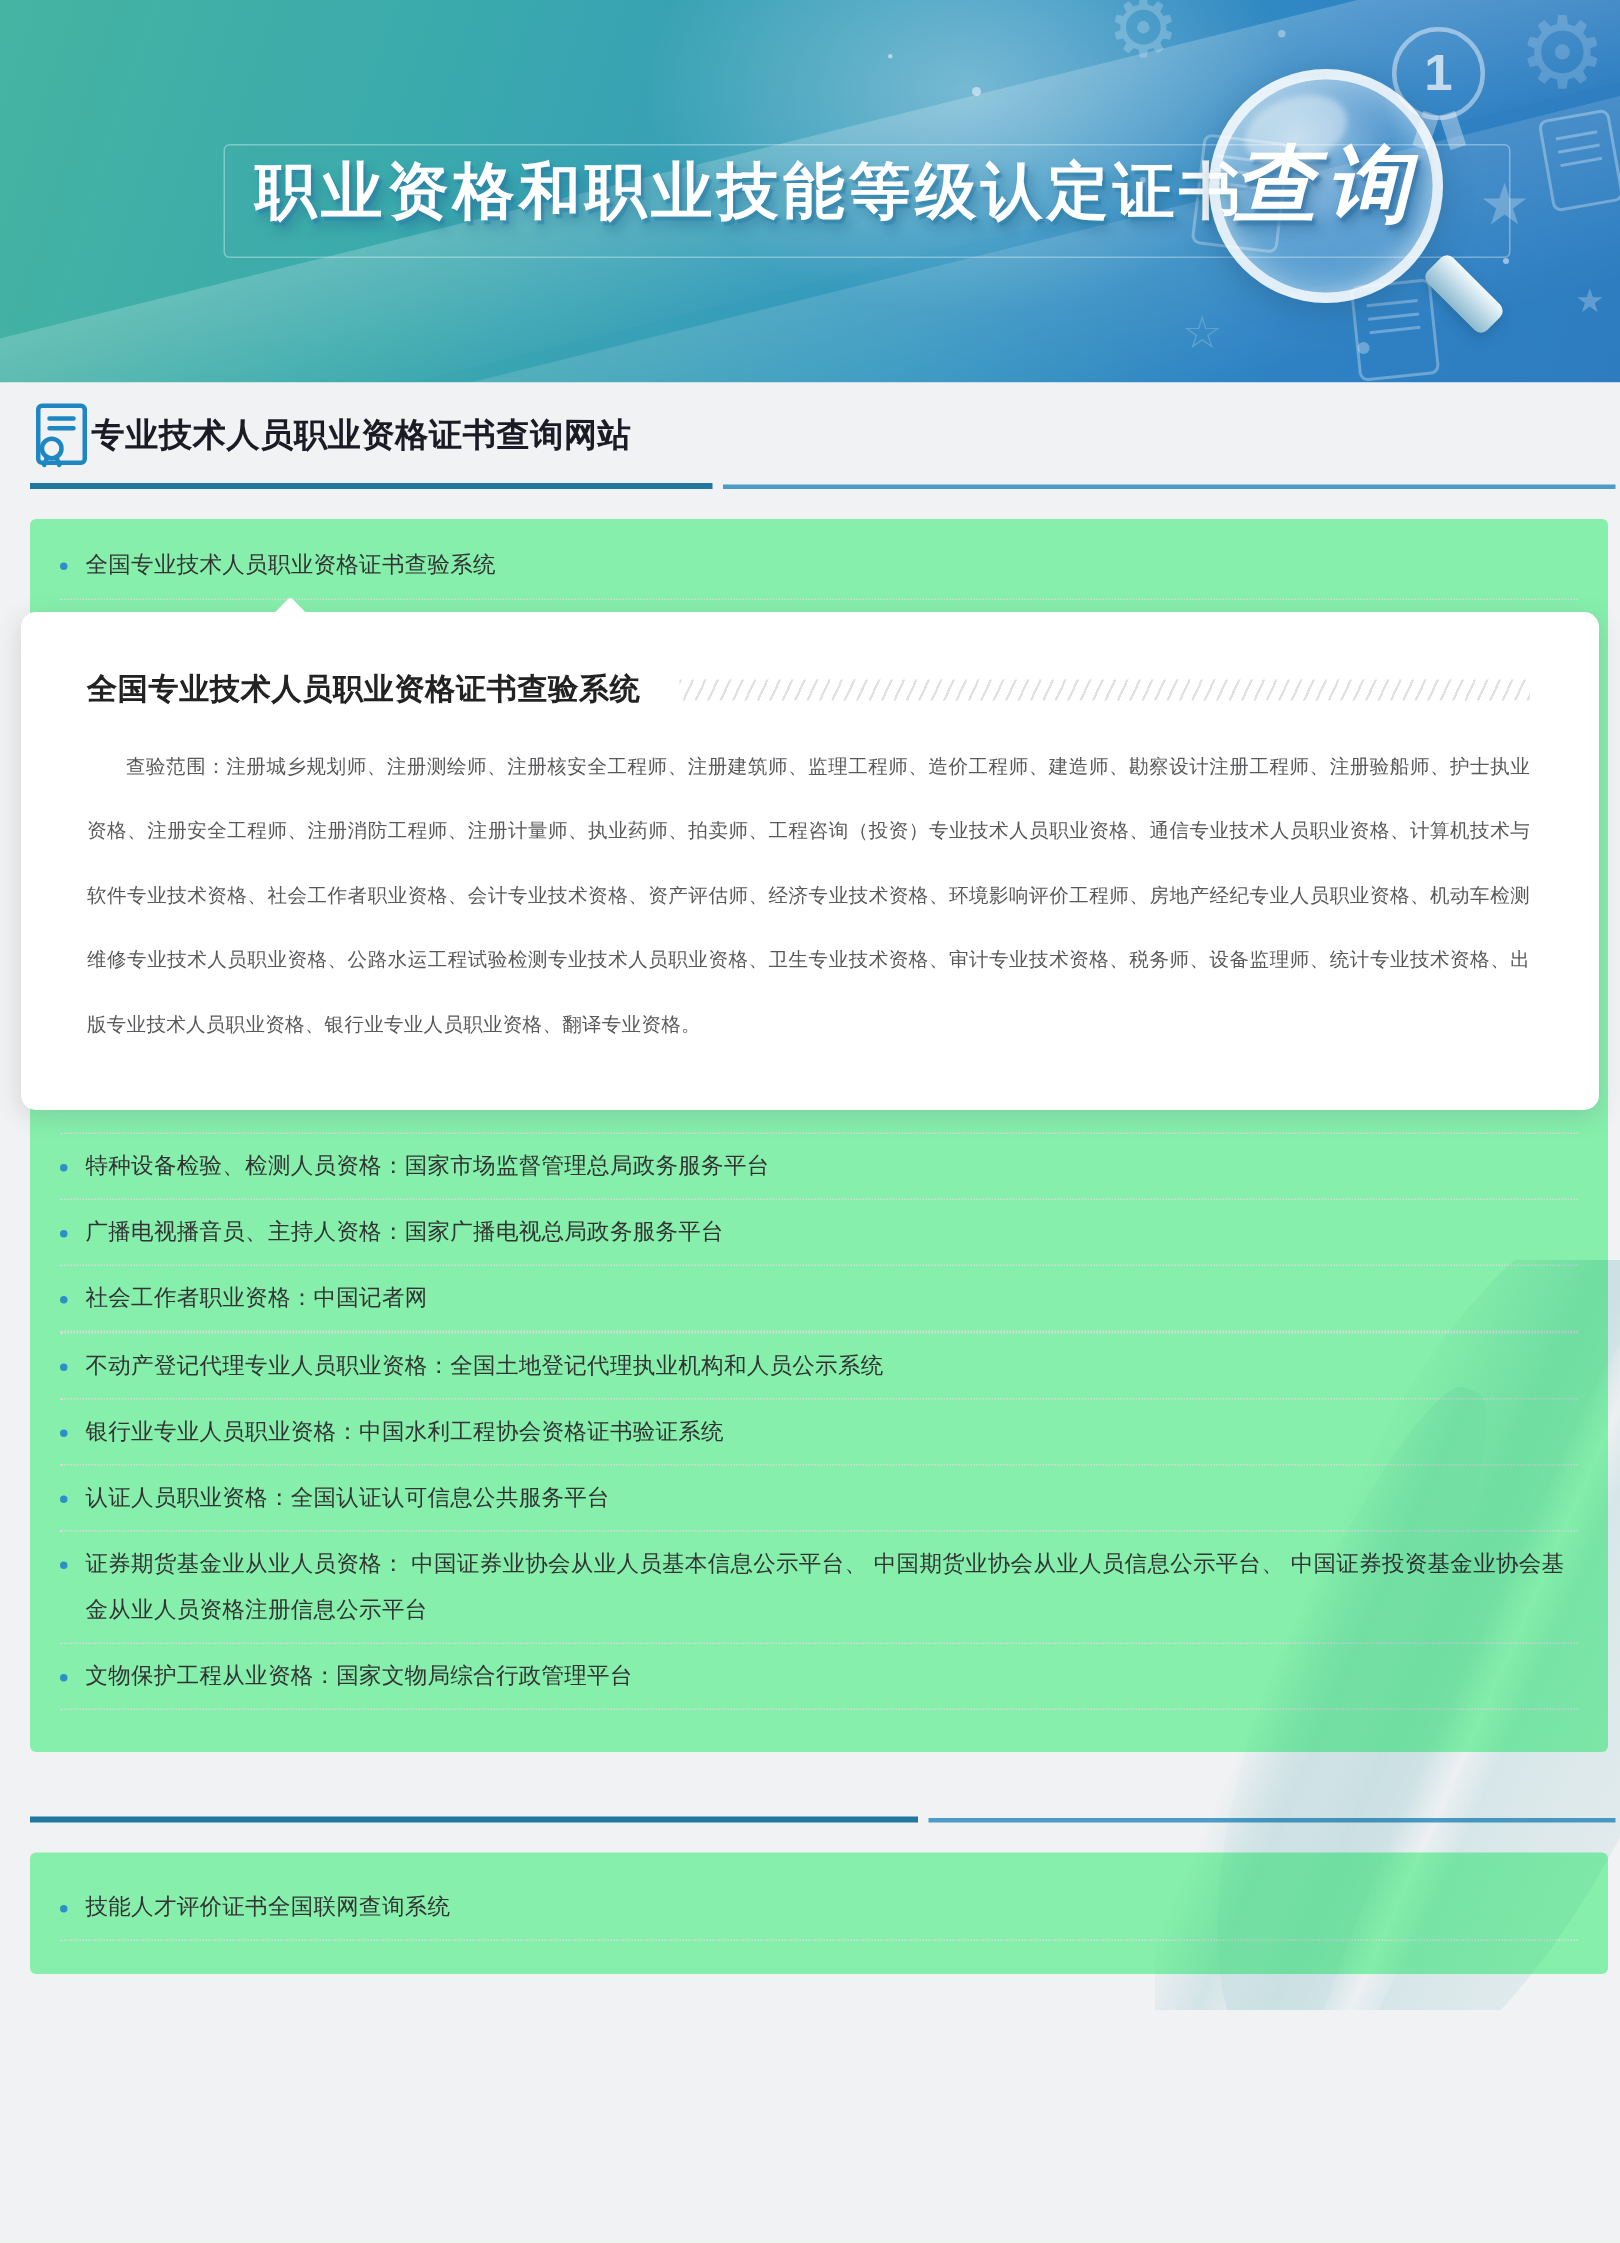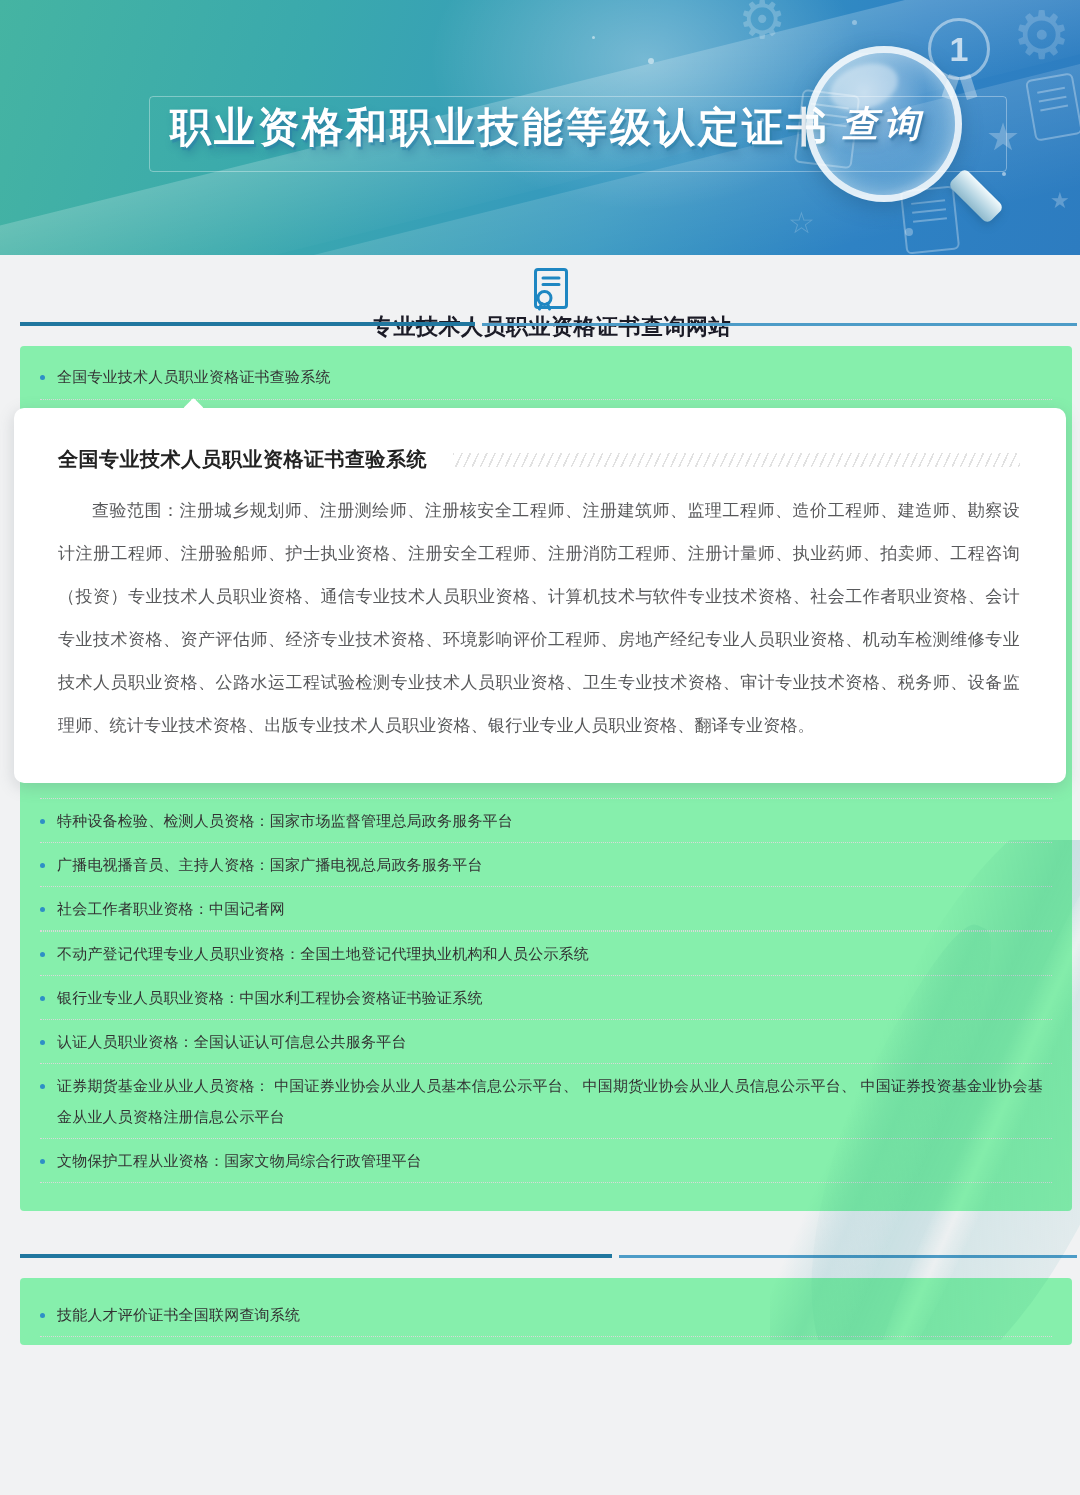--- a/index.html
+++ b/index.html
@@ -44,21 +44,21 @@
     border:7px solid rgba(255,255,255,.82);
     background:radial-gradient(circle at 36% 28%,rgba(255,255,255,.55),rgba(235,248,252,.18) 45%,rgba(170,215,235,.28) 72%,rgba(255,255,255,.5) 100%);
     box-shadow:0 6px 20px rgba(25,80,120,.35), inset 0 0 22px rgba(255,255,255,.45);
     display:flex;align-items:center;justify-content:center;
   }
   .magnifier .lens-light{
     position:absolute;left:16px;top:12px;width:70px;height:44px;border-radius:50%;
     background:rgba(255,255,255,.38);transform:rotate(-18deg);filter:blur(2px);
   }
   .mag-text{
-    font-size:36px;font-weight:900;font-style:italic;color:#fff;letter-spacing:6px;
+    font-size:56px;font-weight:900;font-style:italic;color:#fff;letter-spacing:6px;
     text-shadow:2px 3px 2px rgba(40,110,160,.55),4px 6px 8px rgba(25,85,135,.4);
   }
   .mag-handle{
     position:absolute;left:948px;top:184px;width:56px;height:24px;border-radius:6px;
     transform:rotate(45deg);
     background:linear-gradient(180deg,#f2fafc,#a9cddd 70%,#8fb9cc);
     box-shadow:2px 3px 8px rgba(25,80,120,.35);
   }
   
   .medal{
@@ -88,31 +88,31 @@
   .cert.c3{left:1030px;top:76px;width:48px;height:62px;transform:rotate(-10deg);}
   .bdot{position:absolute;border-radius:50%;background:rgba(255,255,255,.5);}
   .bdot.d1{left:648px;top:58px;width:6px;height:6px;}
   .bdot.d2{left:905px;top:228px;width:8px;height:8px;background:rgba(255,255,255,.3);}
   .bdot.d3{left:1002px;top:172px;width:4px;height:4px;}
   .bdot.d4{left:760px;top:118px;width:4px;height:4px;background:rgba(255,255,255,.4);}
   .bdot.d5{left:592px;top:36px;width:3px;height:3px;}
   .bdot.d6{left:852px;top:20px;width:5px;height:5px;background:rgba(255,255,255,.35);}
   
   .content{background:#f1f2f3;padding:12px 0 17px;position:relative;min-height:1240px;}
-  .sec-head{display:flex;align-items:center;gap:1px;margin-left:22px;height:46px;flex-direction:column;}
+  .sec-head{display:flex;align-items:center;gap:1px;margin-left:22px;height:46px;}
   .sec-head svg{flex:none;color:var(--c-icon);}
   .sec-title{margin:0;font-size:22px;font-weight:bold;color:#1b1b26;letter-spacing:.5px;}
   .divider{display:flex;align-items:center;margin:9px 3px 0 20px;height:4px;gap:7px;}
   .divider .d1{height:4px;background:var(--c-accent-dark);flex:none;}
   .sec1 .divider .d1{width:455px;}
   .sec2 .divider .d1{width:592px;}
   .divider .d2{flex:1;height:3px;background:var(--c-accent-light);}
   .card{background:#86efac;margin:20px 8px 0 20px;border-radius:4px;position:relative;}
   .card1{padding-bottom:28px;}
-  .card2{padding:15px 0 8px;}
+  .card2{padding:15px 0 22px;}
   .row{display:flex;padding:6px 20px 6px 16px;}
   .row .dot{width:5px;height:5px;border-radius:50%;background:var(--c-bullet);margin:14px 12px 0 4px;flex:none;}
   .row .txt{font-size:15px;line-height:31px;color:#333;letter-spacing:.2px;}
   .active-row{padding-top:15px;padding-bottom:7px;}
   .sep{border-top:1px dotted #d9d9d9;margin:0 20px;}
   
   .panel{
     position:relative;margin:8px 6px 15px -6px;background:#fff;border-radius:10px;
     box-shadow:0 4px 16px rgba(90,100,110,.22);
     padding:38px 46px 36px 44px;
@@ -121,21 +121,21 @@
     content:"";position:absolute;top:-7px;left:172px;width:15px;height:15px;
     background:#fff;transform:rotate(45deg);border-radius:2px;
   }
   .panel-head{display:flex;align-items:center;}
   .panel-title{margin:0;font-size:20px;font-weight:bold;color:#222;letter-spacing:.5px;white-space:nowrap;}
   .hatch{
     flex:1;height:14px;margin-left:26px;
     background:repeating-linear-gradient(115deg,#e1e1e1 0,#e1e1e1 1.5px,transparent 1.5px,transparent 7.5px);
   }
   .panel-body{
-    margin:16px 0 0;font-size:17px;color:#58595b;line-height:43px;
+    margin:16px 0 0;font-size:13px;color:#58595b;line-height:43px;
     text-align:justify;text-indent:2em;letter-spacing:.2px;
   }
   
   .swoosh-wrap{
     position:absolute;right:0;top:585px;width:310px;height:500px;overflow:hidden;
     pointer-events:none;mix-blend-mode:multiply;
   }
   .swoosh{position:absolute;border-radius:45%;}
   .swoosh.w1{
     left:95px;top:-60px;width:260px;height:640px;transform:rotate(24deg);

